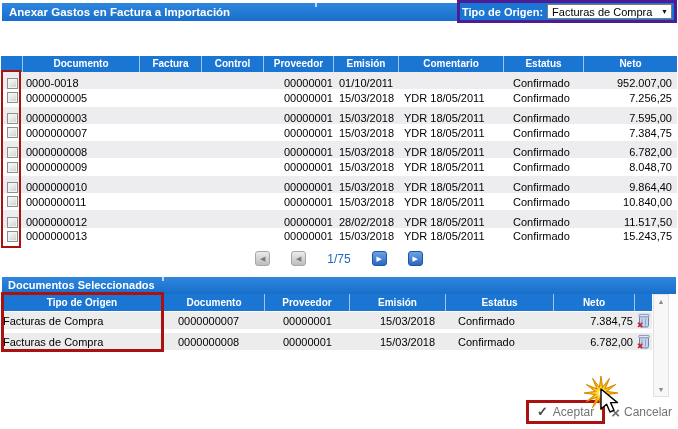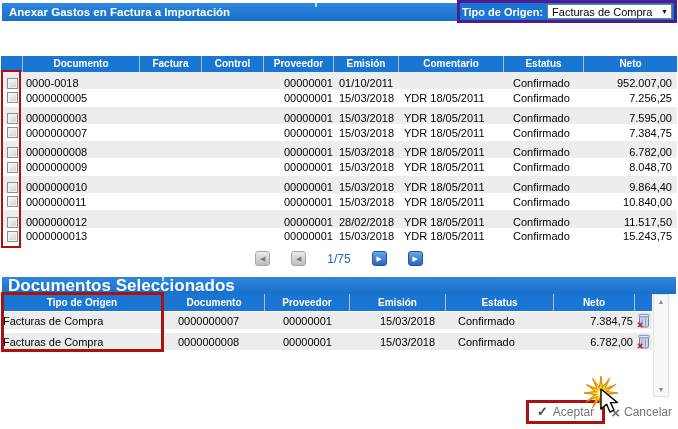--- a/index.html
+++ b/index.html
@@ -60,21 +60,21 @@
   .pager{position:absolute;left:0;top:250px;width:678px;height:17px;display:flex;
     align-items:center;justify-content:center;gap:21px;}
   .pgbtn{width:15px;height:15px;border-radius:3px;display:flex;align-items:center;
     justify-content:center;font-size:7px;cursor:pointer;}
   .pgbtn.disabled{background:linear-gradient(#ececec,#bdbdbd);border:1px solid #a7a7a7;color:#7a7a7a;}
   .pgbtn.active{background:linear-gradient(#6aa4e4,#2a66bd);border:1px solid #1f55a4;color:#fff;}
   .pgtext{color:#1f66c0;font-weight:normal;font-size:12px;}
 
   
   .sel-bar{position:absolute;left:2px;top:277px;width:674px;height:17px;
-    background:linear-gradient(#2e86dd,#176fcb);color:#fff;font-weight:bold;font-size:17px;
+    background:linear-gradient(#2e86dd,#176fcb);color:#fff;font-weight:bold;font-size:11px;
     line-height:17px;padding-left:6px;}
   .sel-header{position:absolute;left:1px;top:294px;width:651px;height:17px;display:flex;background:#1a76d2;}
   .sel-body{position:absolute;left:1px;top:312px;width:651px;}
   .srow{display:flex;height:17px;align-items:center;background:#ececec;margin-bottom:4px;font-size:11px;}
   .s-tipo{width:163px}.s-doc{width:101px}.s-pro{width:85px}.s-emi{width:96px}
   .s-est{width:108px}.s-net{flex:1}
   .s-del{width:17px;display:flex;align-items:center;justify-content:center;cursor:pointer;}
   .cell.s-tipo{padding-left:2px}.cell.s-doc{padding-left:14px}.cell.s-pro{padding-left:18px}
   .cell.s-emi{padding-left:30px}.cell.s-est{padding-left:12px}
   .cell.s-net{text-align:right;padding-right:2px}

